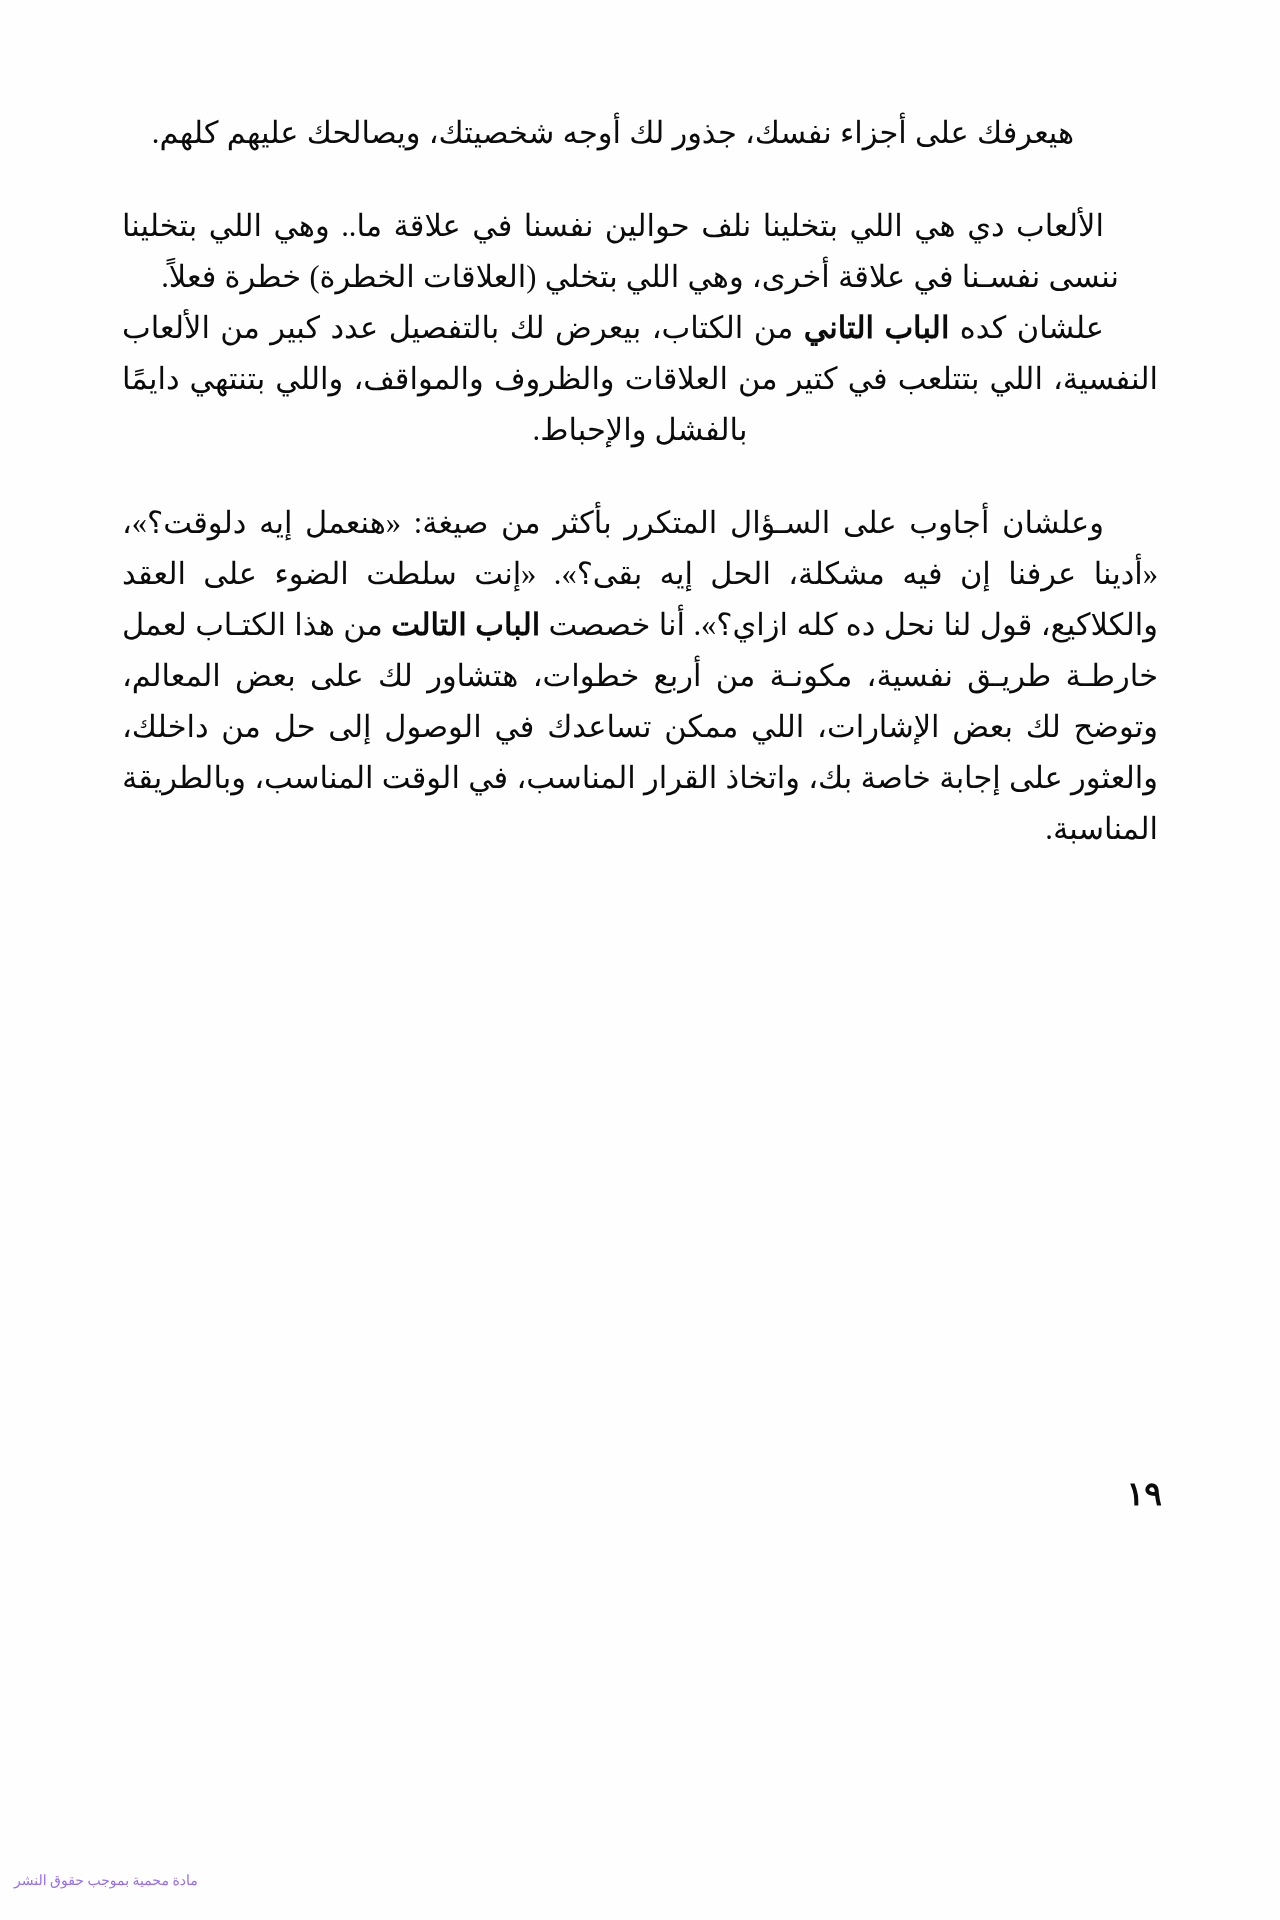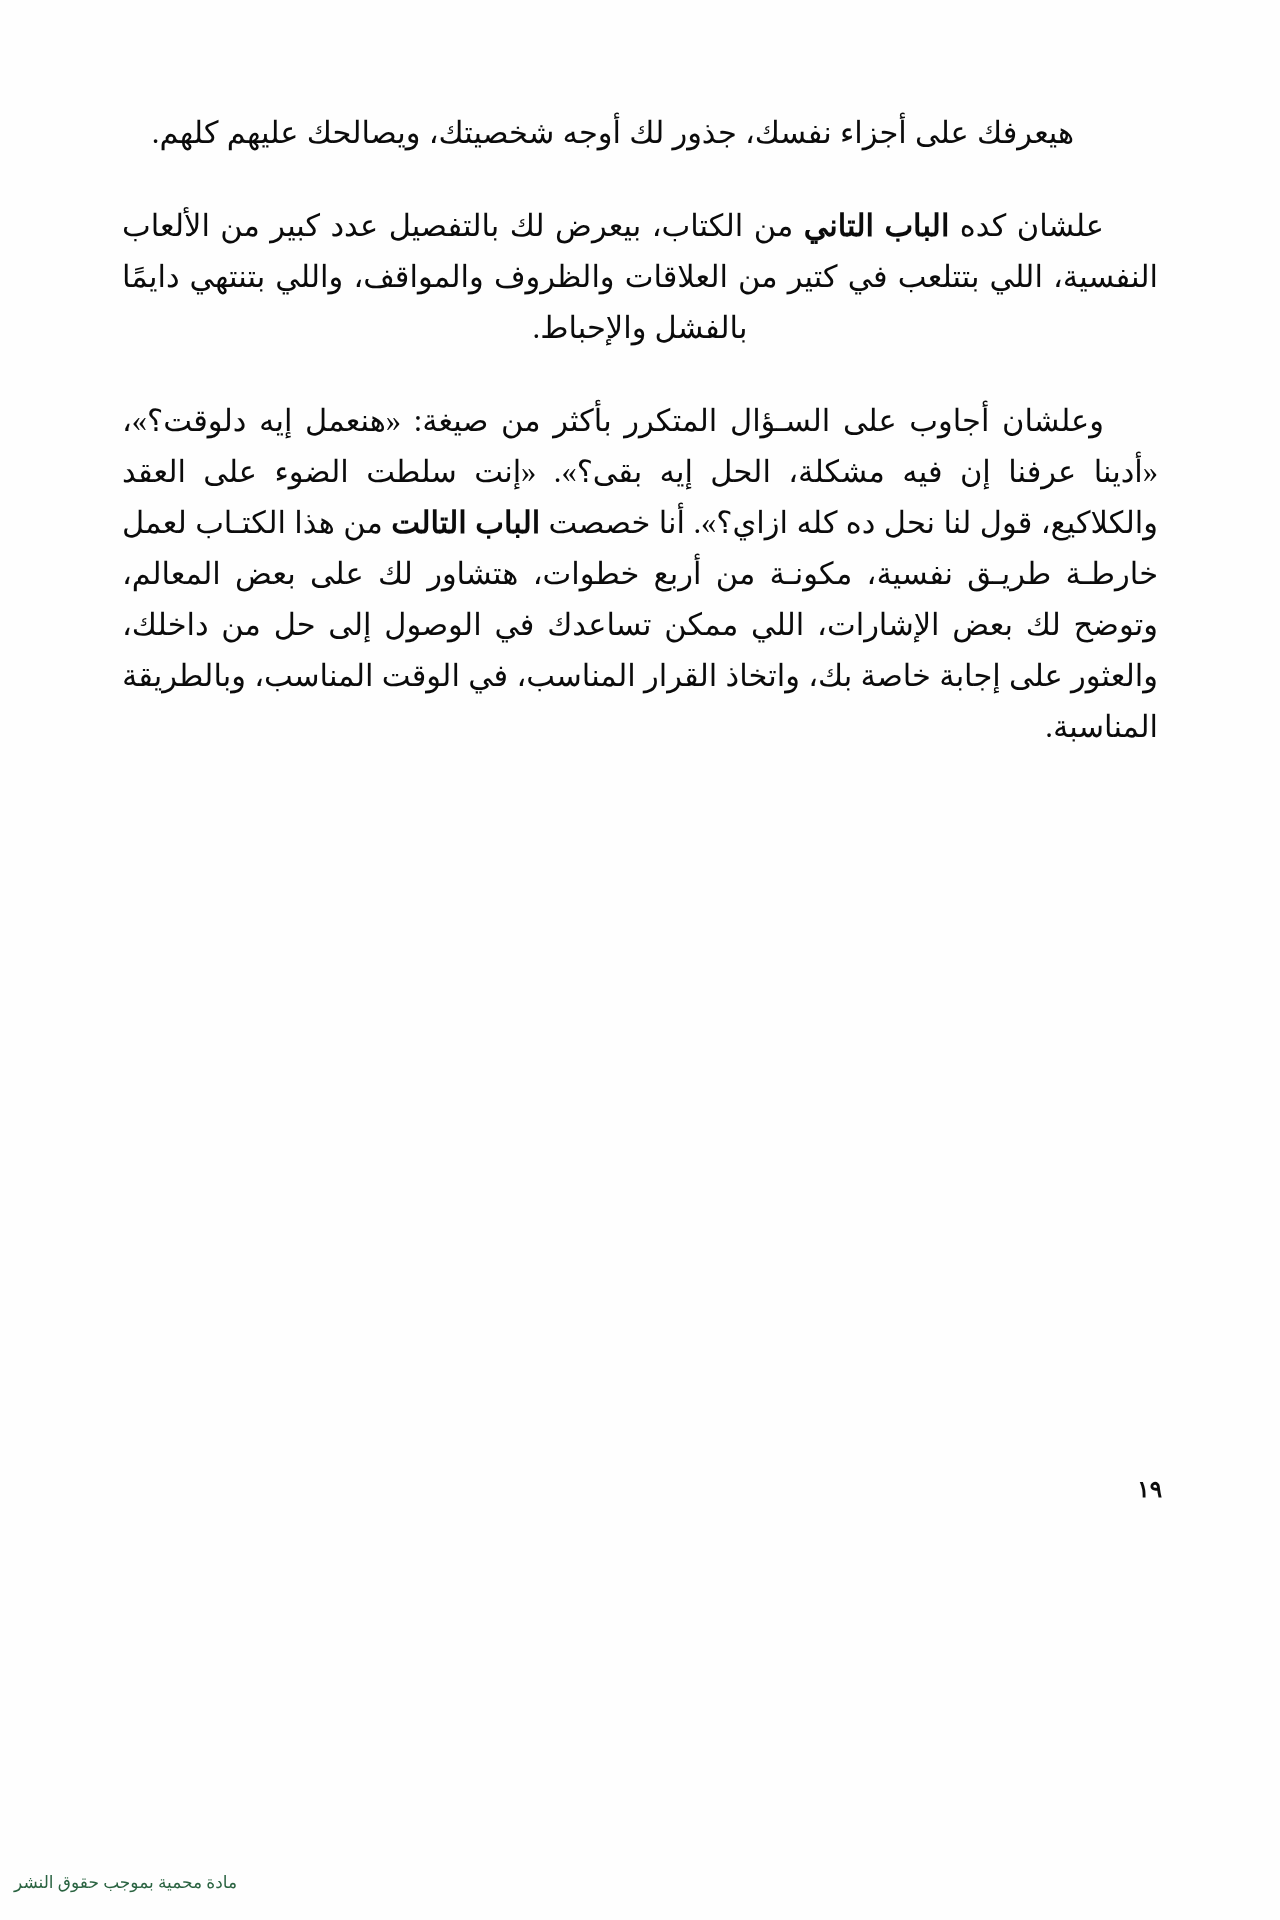--- a/index.html
+++ b/index.html
@@ -59,52 +59,53 @@
   }
 
   b, .bold {
     font-weight: 700;
   }
 
   .page-number {
     position: absolute;
     right: 118px;
     top: 1478px;
-    font-size: 23px;
+    font-size: 33px;
     font-weight: 700;
     line-height: 1;
     direction: rtl;
   }
 
   .watermark {
     position: absolute;
     left: 14px;
     top: 1872px;
-    font-size: 17px;
-    color: #14532d;
+    font-size: 14px;
+    color: #8b5cf6;
     direction: rtl;
     letter-spacing: 0.4px;
     white-space: nowrap;
     opacity: 0.9;
   }
 </style>
 </head>
 <body>
 
 <div class="page">
 
   <div class="content">
 
 
     <p class="para last-center">هيعرفك على أجزاء نفسك، جذور لك أوجه شخصيتك، ويصالحك عليهم كلهم.</p>
 
 
     <div class="gap"></div>
 
 
+    <p class="para last-center">الألعاب دي هي اللي بتخلينا نلف حوالين نفسنا في علاقة ما.. وهي اللي بتخلينا ننسى نفسـنا في علاقة أخرى، وهي اللي بتخلي (العلاقات الخطرة) خطرة فعلاً.</p>
 
     <p class="para last-center"><span>علشان كده </span><span class="bold">الباب التاني</span><span> من الكتاب، بيعرض لك بالتفصيل عدد كبير من الألعاب النفسية، اللي بتتلعب في كتير من العلاقات والظروف والمواقف، واللي بتنتهي دايمًا بالفشل والإحباط.</span></p>
 
 
     <div class="gap"></div>
 
     <p class="para"><span>وعلشان أجاوب على السـؤال المتكرر بأكثر من صيغة: «هنعمل إيه دلوقت؟»، «أدينا عرفنا إن فيه مشكلة، الحل إيه بقى؟». «إنت سلطت الضوء على العقد والكلاكيع، قول لنا نحل ده كله ازاي؟». أنا خصصت </span><span class="bold">الباب التالت</span><span> من هذا الكتـاب لعمل خارطـة طريـق نفسية، مكونـة من أربع خطوات، هتشاور لك على بعض المعالم، وتوضح لك بعض الإشارات، اللي ممكن تساعدك في الوصول إلى حل من داخلك، والعثور على إجابة خاصة بك، واتخاذ القرار المناسب، في الوقت المناسب، وبالطريقة المناسبة.</span></p>
 
   </div>
 

